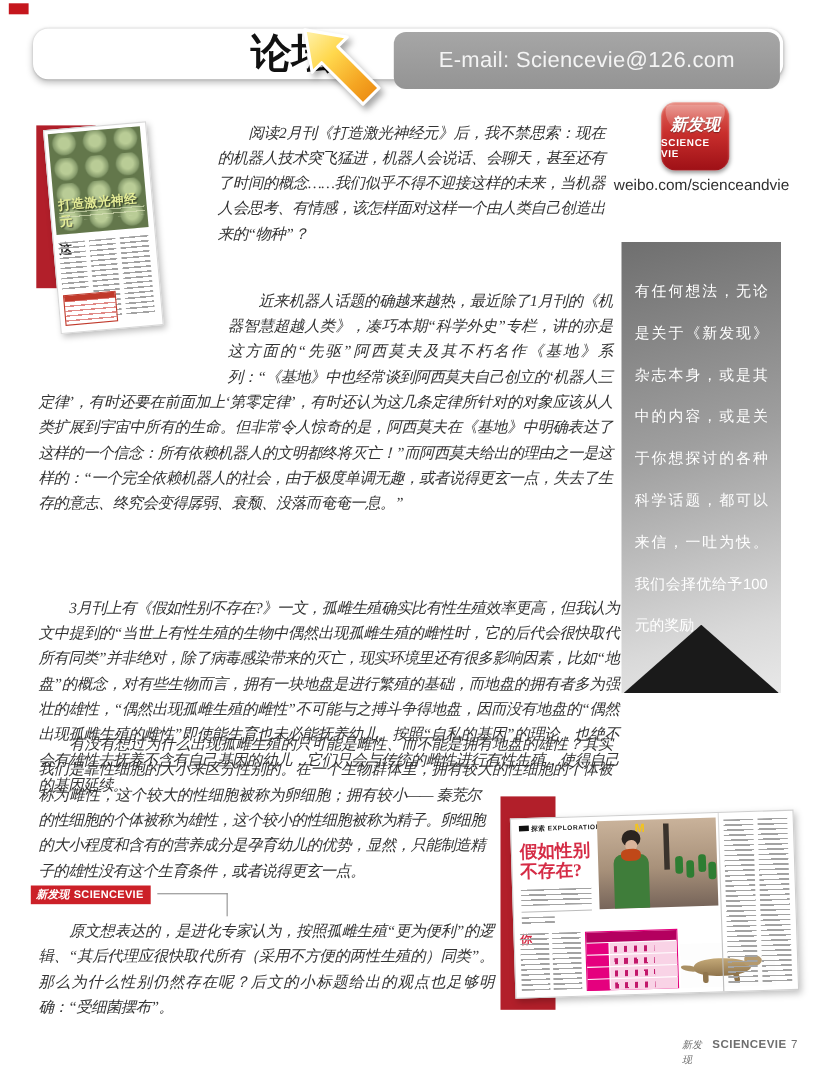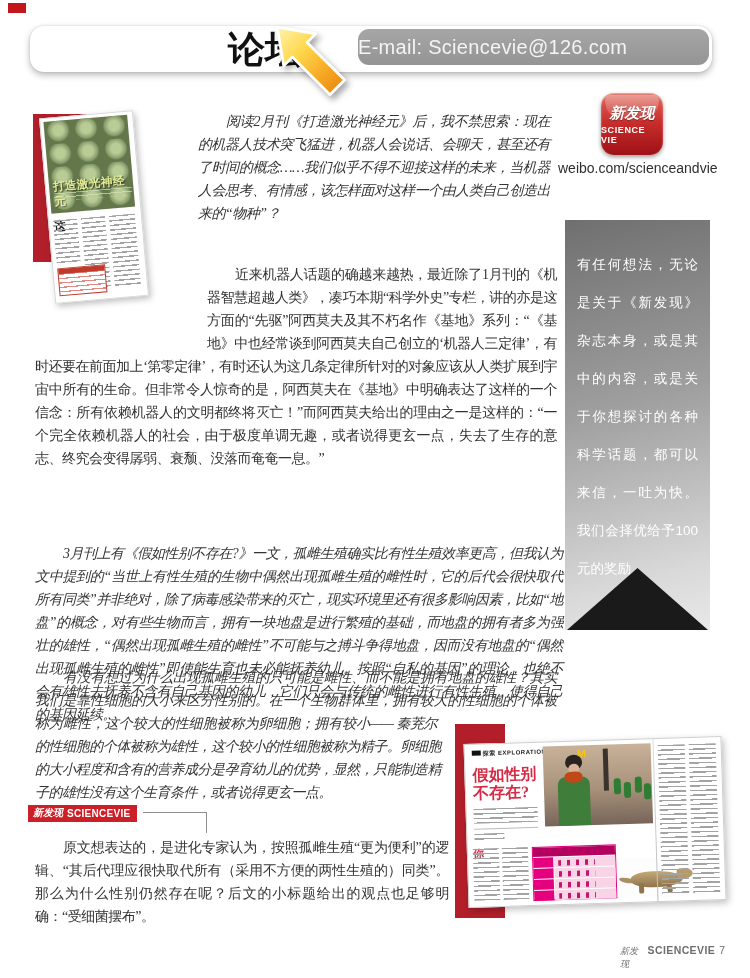--- a/index.html
+++ b/index.html
@@ -4,31 +4,31 @@
 <style>
   html,body{margin:0;padding:0;background:#fff;}
   .page{position:relative;width:750px;height:978px;background:#fff;overflow:hidden;
         font-family:"Liberation Sans",sans-serif;}
   .abs{position:absolute;}
 
   
   .corner-mark{left:8px;top:3px;width:18px;height:10px;background:#c5161d;}
   .header-capsule{left:30px;top:26px;width:682px;height:46px;background:#fff;
     border-radius:14px;box-shadow:0 3px 7px rgba(0,0,0,.28),0 0 2px rgba(0,0,0,.15);}
-  .email-bar{position:absolute;right:3px;top:3px;width:351px;height:36px;border-radius:11px;
-    background:linear-gradient(180deg,#a6a6a6,#949494);display:flex;align-items:center;justify-content:flex-start;}
+  .email-bar{position:absolute;right:3px;top:3px;width:351px;height:52px;border-radius:11px;
+    background:linear-gradient(180deg,#a6a6a6,#949494);display:flex;align-items:center;justify-content:center;}
   .email-text{color:#f4f4f4;font-size:20px;letter-spacing:.3px;}
   .title-en{left:58px;top:20px;font-family:"Liberation Serif",serif;font-size:56px;line-height:56px;color:#171717;}
   .title-zh{left:228px;top:30px;font-size:37px;line-height:40px;font-weight:bold;color:#111;
     font-family:"Liberation Serif",serif;}
   .arrow-wrap{left:264px;top:14px;width:94px;height:94px;filter:drop-shadow(3px 4px 3px rgba(0,0,0,.35));}
 
   
   .para{font-size:14px;line-height:23px;color:#333;letter-spacing:-0.5px;
-    text-align:justify;text-indent:2em;font-family:"Liberation Serif",serif;}
+    text-align:justify;text-indent:2em;font-family:"Liberation Serif",serif;font-style:italic;}
   .kai{font-style:italic;}
   .sigline{text-align:right;text-indent:0;font-style:italic;font-size:14px;line-height:23px;color:#333;
     font-family:"Liberation Serif",serif;padding-right:10px;}
   .p1{left:198px;top:110px;width:352px;}
   .p2wrap{left:35px;top:263px;width:522px;}
   .thumb-spacer{float:left;width:172px;height:72px;}
   .p3{left:35px;top:503px;width:528px;margin-top:39px;}
   .p4a{left:35px;top:666px;width:522px;}
   .p4b{left:35px;top:712px;width:406px;}
   .p4b .sig-inline{float:right;font-style:italic;padding-right:4px;}

